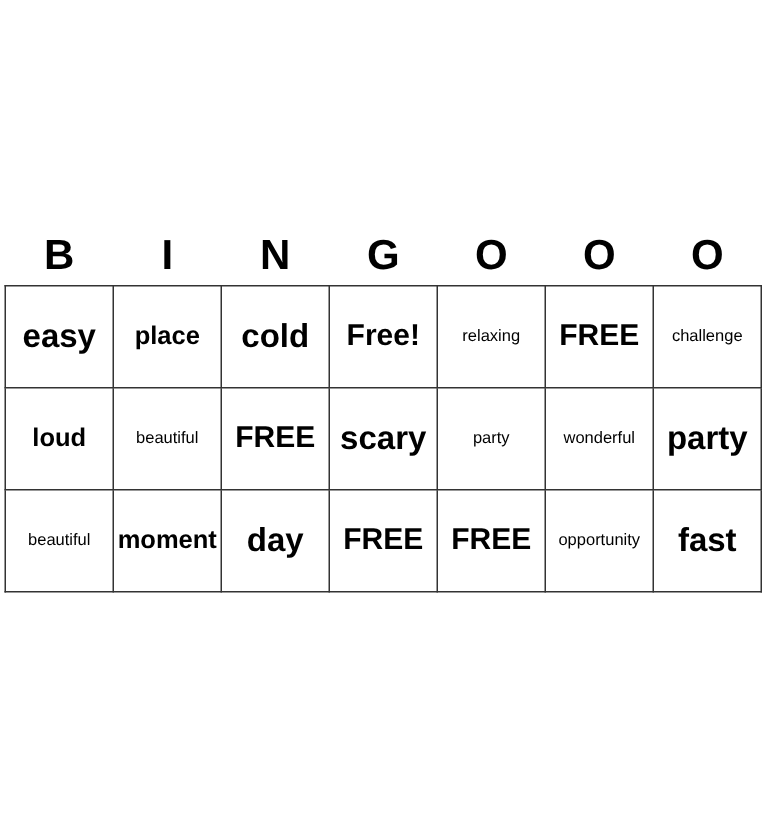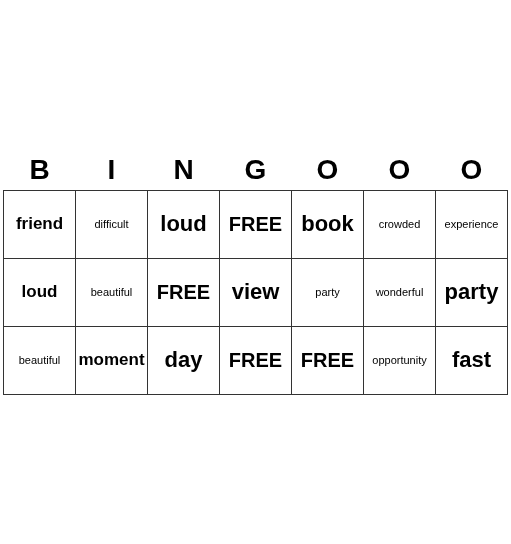--- a/index.html
+++ b/index.html
@@ -58,34 +58,34 @@
     <th>B</th>
         <th>I</th>
         <th>N</th>
         <th>G</th>
         <th>O</th>
         <th>O</th>
         <th>O</th>
       </tr>
   </thead>
   <tbody id="bingo-body">
-  <tr>
-        <td class="cell-medium">friend</td>
-        <td class="cell-small">difficult</td>
-        <td class="cell-large">loud</td>
+      <tr>
+        <td class="cell-large">easy</td>
+        <td class="cell-medium">place</td>
+        <td class="cell-large">cold</td>
+        <td class="cell-free">Free!</td>
+        <td class="cell-small">relaxing</td>
         <td class="cell-free">FREE</td>
-        <td class="cell-large">book</td>
-        <td class="cell-small">crowded</td>
-        <td class="cell-small">experience</td>
+        <td class="cell-small">challenge</td>
       </tr>
       <tr>
         <td class="cell-medium">loud</td>
         <td class="cell-small">beautiful</td>
         <td class="cell-free">FREE</td>
-        <td class="cell-large">view</td>
+        <td class="cell-large">scary</td>
         <td class="cell-small">party</td>
         <td class="cell-small">wonderful</td>
         <td class="cell-large">party</td>
       </tr>
       <tr>
         <td class="cell-small">beautiful</td>
         <td class="cell-medium">moment</td>
         <td class="cell-large">day</td>
         <td class="cell-free">FREE</td>
         <td class="cell-free">FREE</td>

